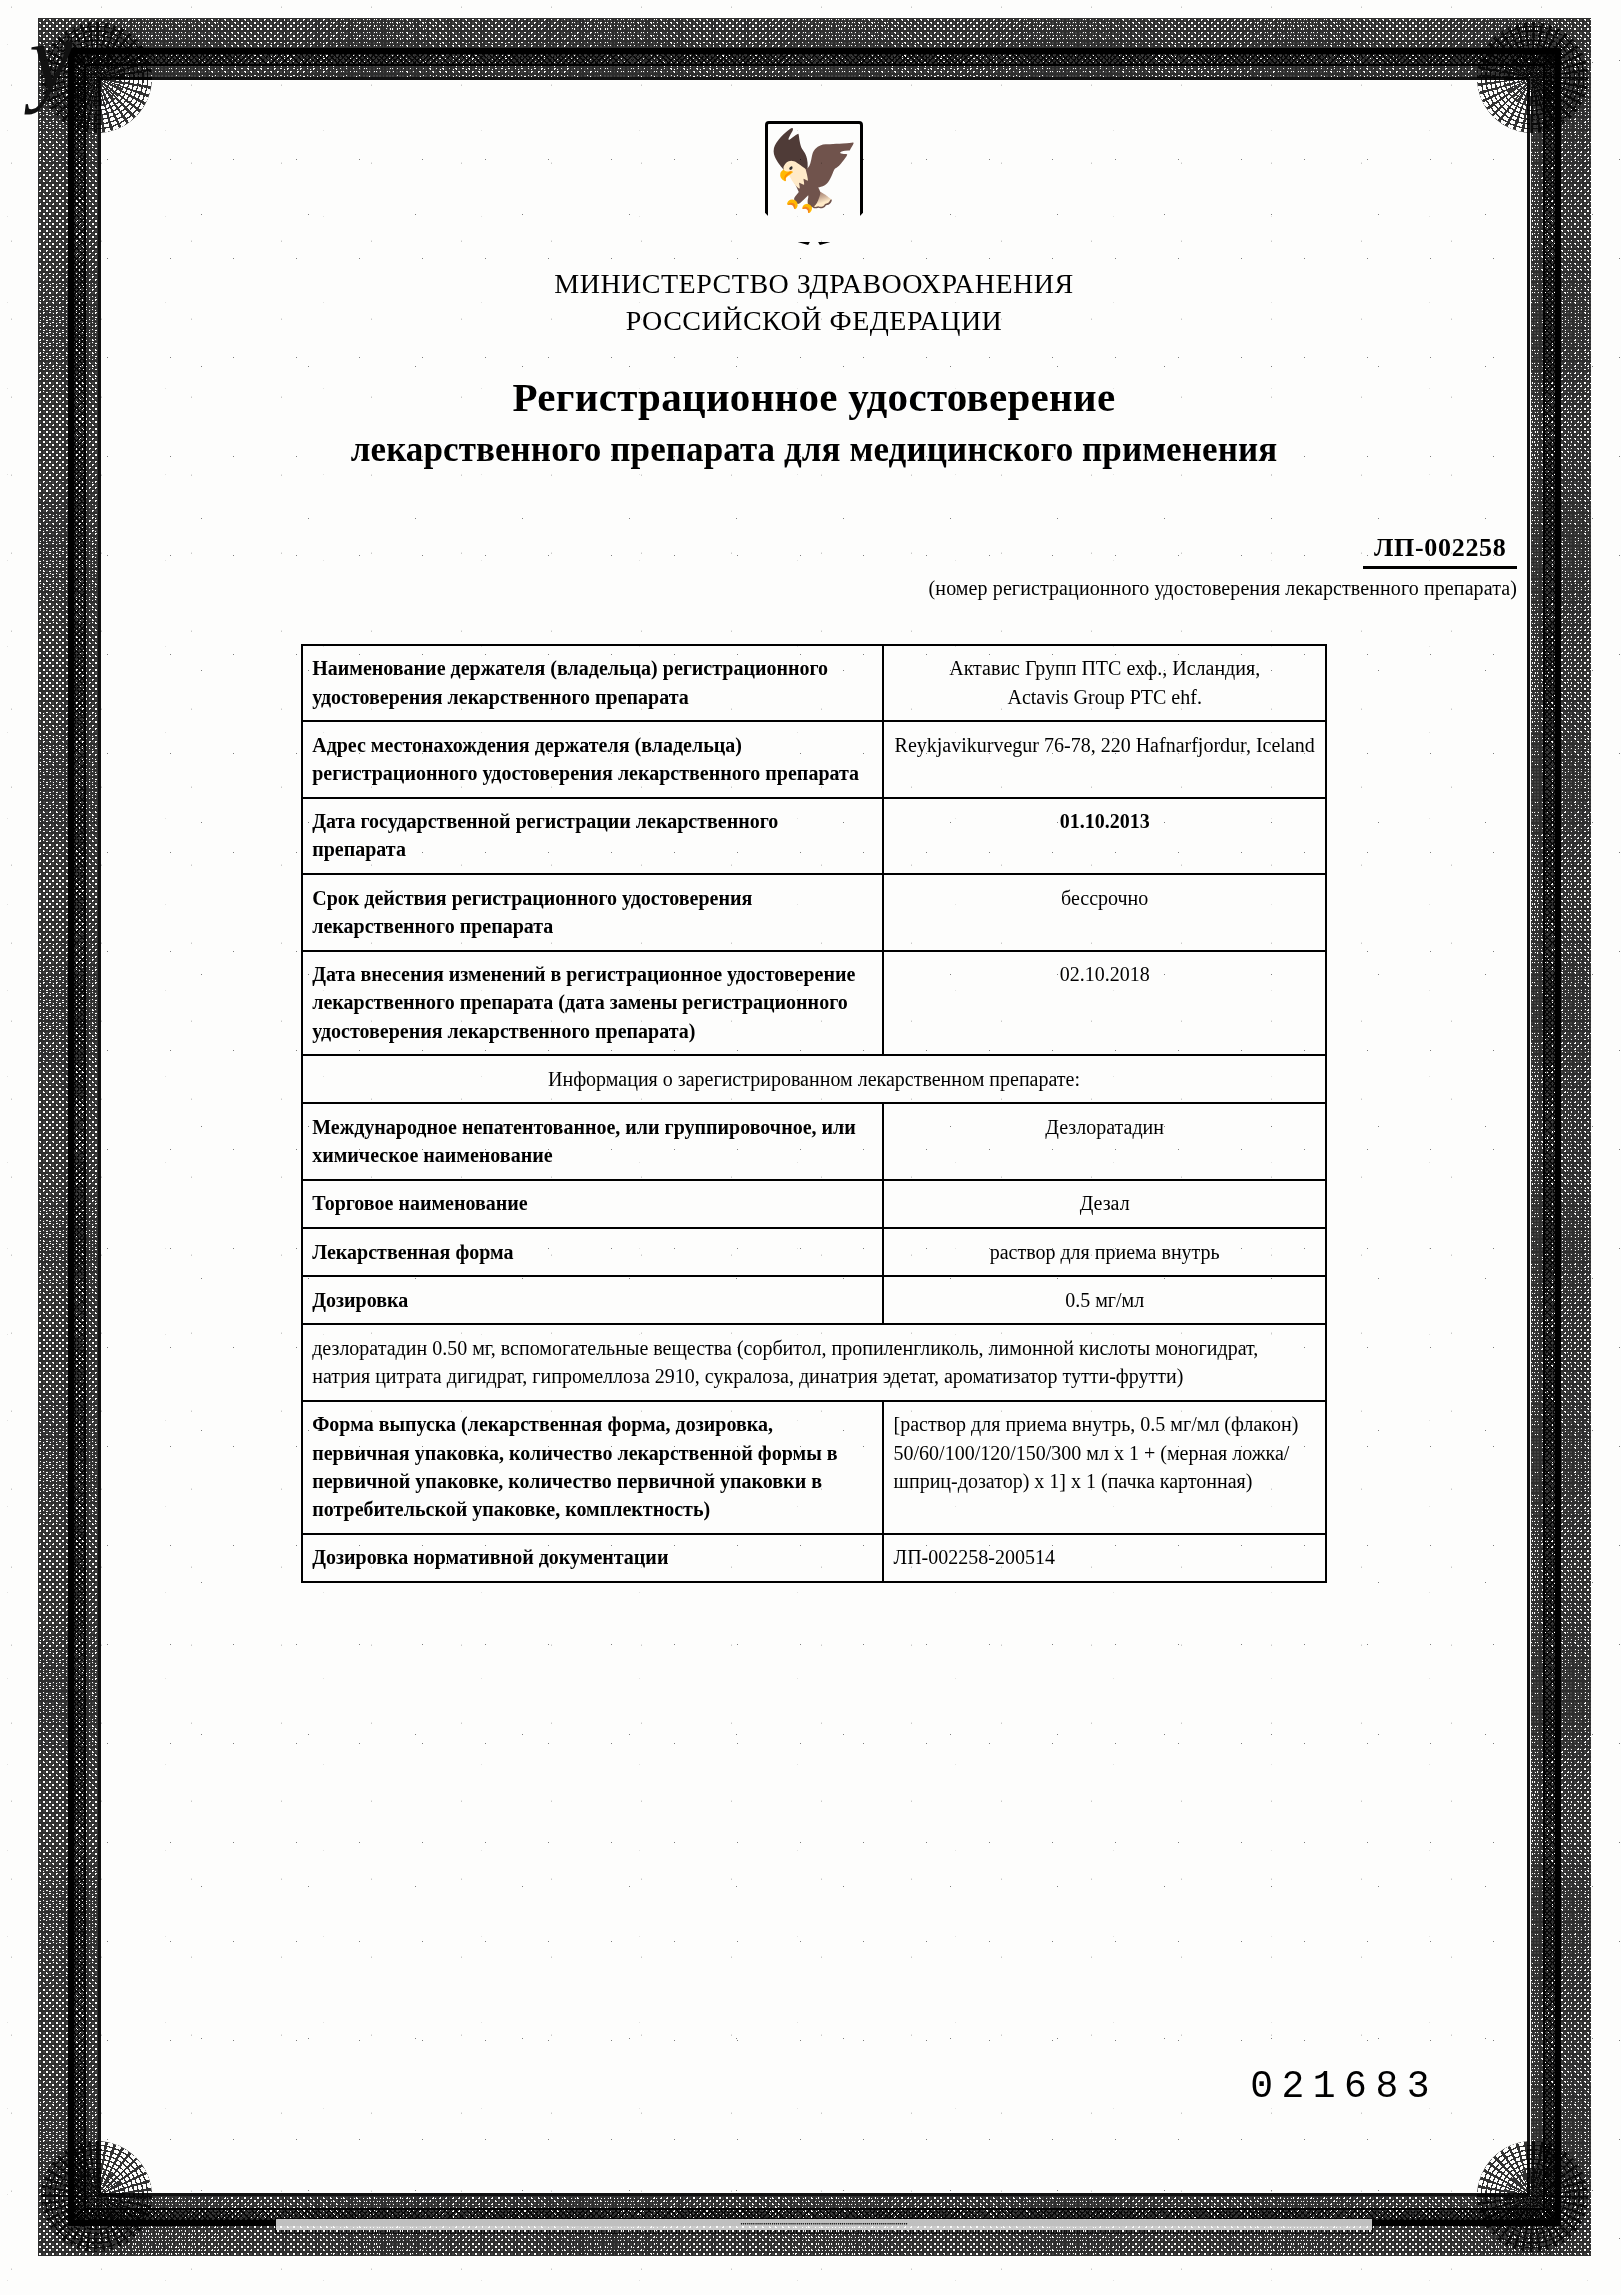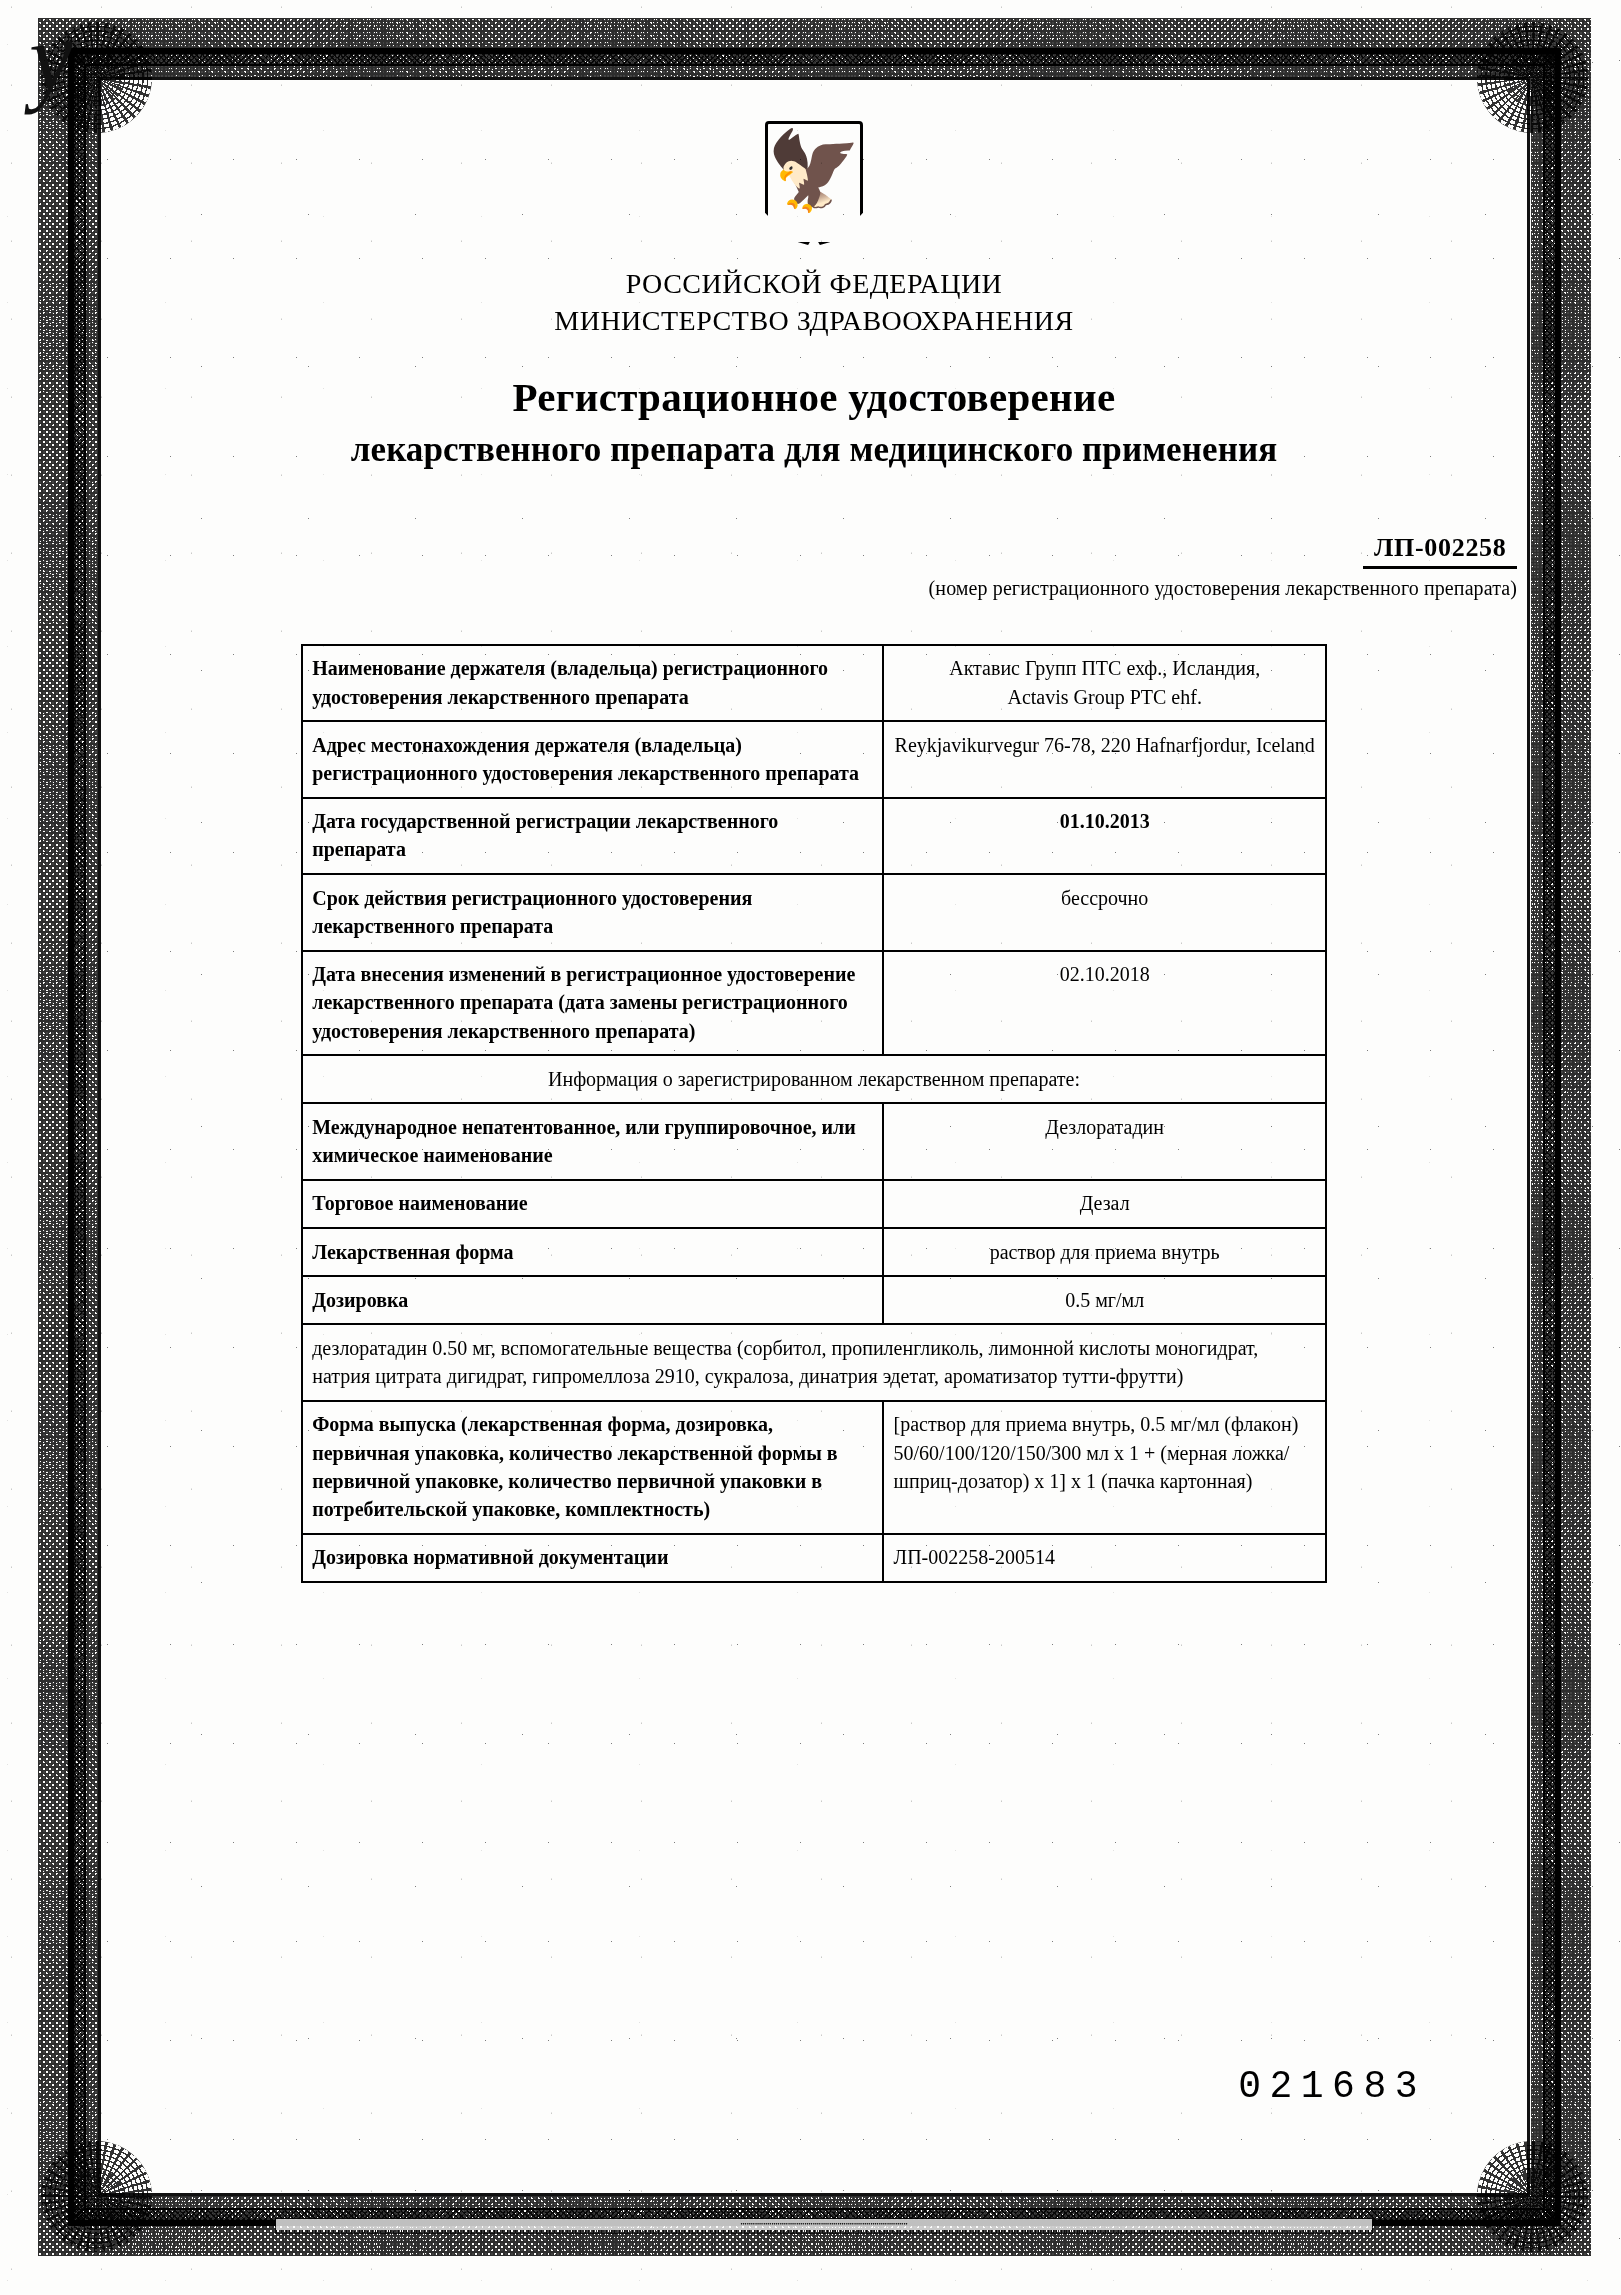--- a/index.html
+++ b/index.html
@@ -128,21 +128,21 @@
   }
   #reg-table td.lbl{width:561px;font-weight:700;}
   #reg-table td.val{text-align:center;}
   #reg-table td.val-left{text-align:left;}
   td.span-center{text-align:center;font-weight:400;padding:7.2px 9.2px 7.8px;}
   td.span-bold{font-weight:700;}
   td.span-plain{font-weight:400;}
   .v-mid{vertical-align:middle;}
   
   #serial{
-    position:absolute;right:196px;bottom:187px;
+    position:absolute;right:184px;bottom:187px;
     font-size:38px;letter-spacing:8.5px;font-weight:400;
     font-family:"Liberation Mono","DejaVu Sans Mono",monospace;
   }
   
   #microprint{
     position:absolute;left:275px;right:249px;bottom:61px;height:14.4px;
     border:1.3px solid #000;
     background:repeating-linear-gradient(90deg,#000 0 0.7px,transparent 0.7px 2.6px);
     opacity:.75;overflow:hidden;
   }
@@ -173,22 +173,22 @@
   <div id="hand-mark">у</div>
 
   <div id="content">
 
     <div id="emblem">
       <div id="emblem-shield"></div>
       <div id="emblem-eagle">🦅</div>
     </div>
 
     <div class="ministry">
+      <div>МИНИСТЕРСТВО ЗДРАВООХРАНЕНИЯ</div>
       <div>РОССИЙСКОЙ ФЕДЕРАЦИИ</div>
-      <div>МИНИСТЕРСТВО ЗДРАВООХРАНЕНИЯ</div>
     </div>
 
     <div class="title1">Регистрационное удостоверение</div>
     <div class="title2">лекарственного препарата для медицинского применения</div>
 
     <div id="regnum-wrap">
       <div id="regnum">ЛП-002258</div>
       <div id="regnum-cap">(номер регистрационного удостоверения лекарственного препарата)</div>
     </div>
 

